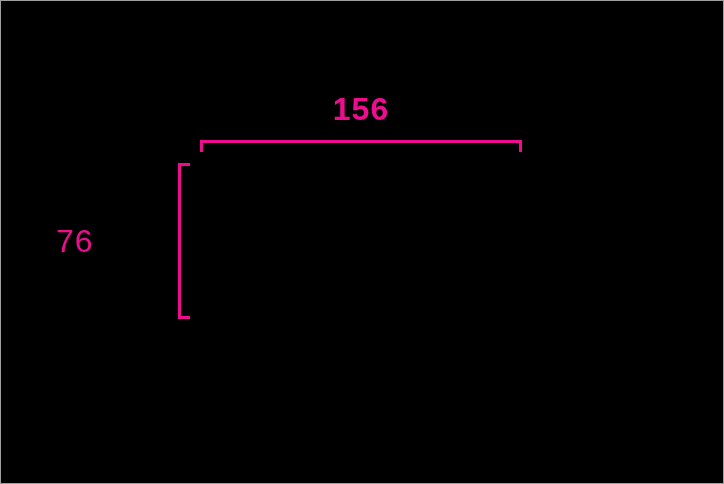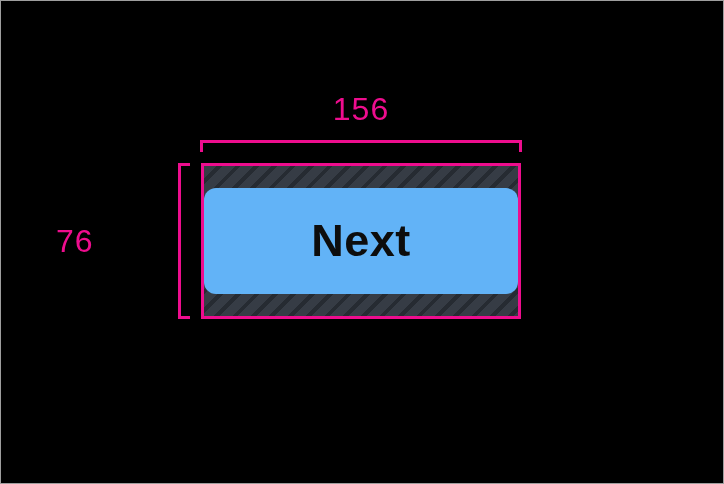--- a/index.html
+++ b/index.html
@@ -23,20 +23,21 @@
     position: absolute;
     left: 200px;
     top: 88px;
     width: 320px;
     height: 40px;
     line-height: 40px;
     text-align: center;
     font-size: 32px;
     color: #ee0d8e;
     letter-spacing: 1px;
+    font-weight: bold;
   }
   .dim-width-bracket {
     position: absolute;
     left: 199px;
     top: 139px;
     width: 322px;
     height: 12px;
     box-sizing: border-box;
     border-top: 3px solid #ee0d8e;
     border-left: 3px solid #ee0d8e;
@@ -113,19 +114,14 @@
 <div class="stage">
 
   <div class="dim-width-label">156</div>
 
   <div class="dim-width-bracket"></div>
 
   <div class="dim-height-label">76</div>
 
   <div class="dim-height-bracket"></div>
 
-  <div class="touch-target">
-    <button class="next-button">
-      <span>Next</span>
-    </button>
-  </div>
 
 </div>
 
 </body></html>

